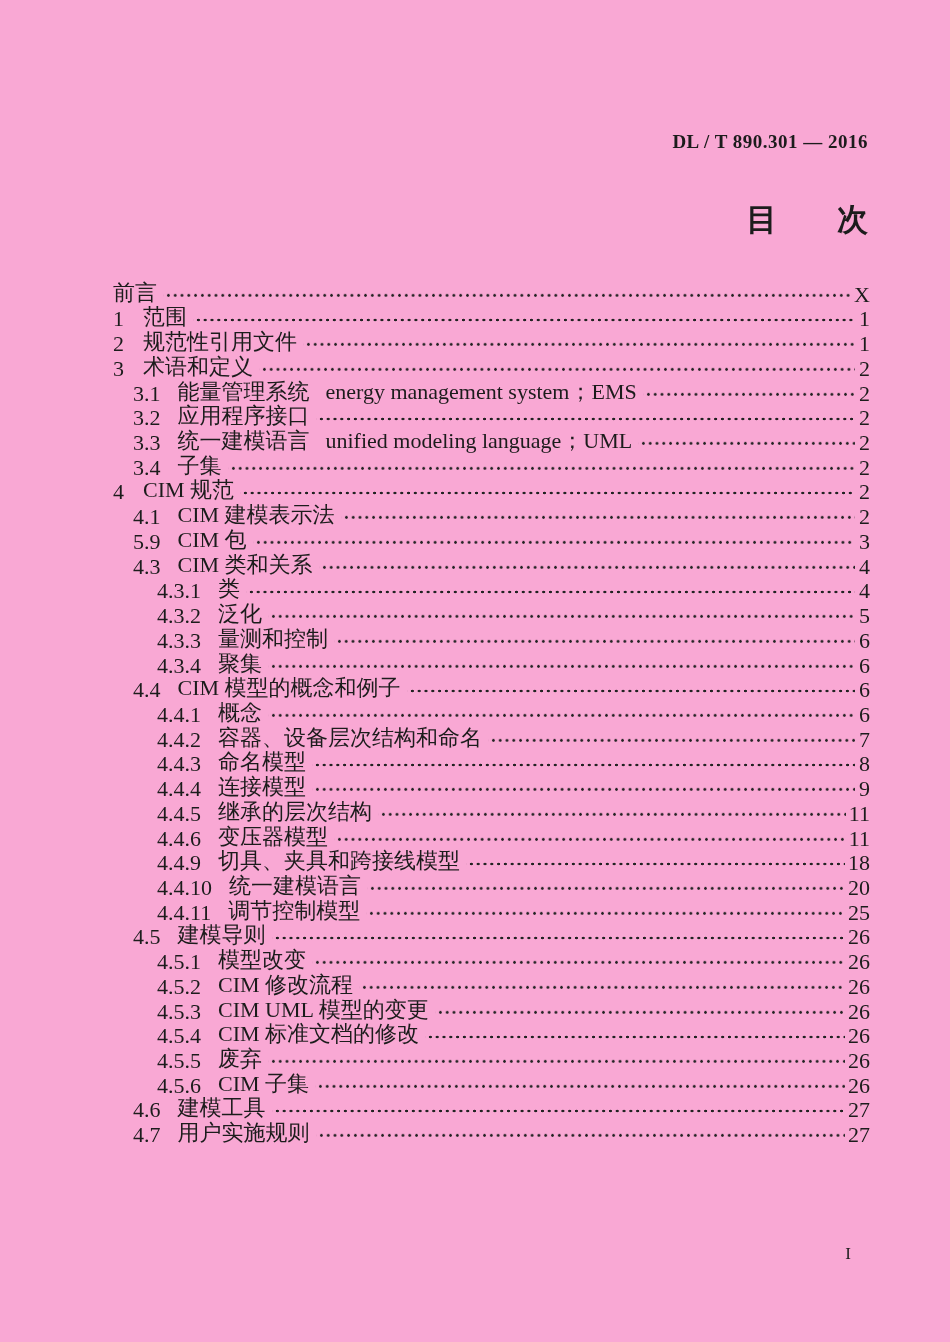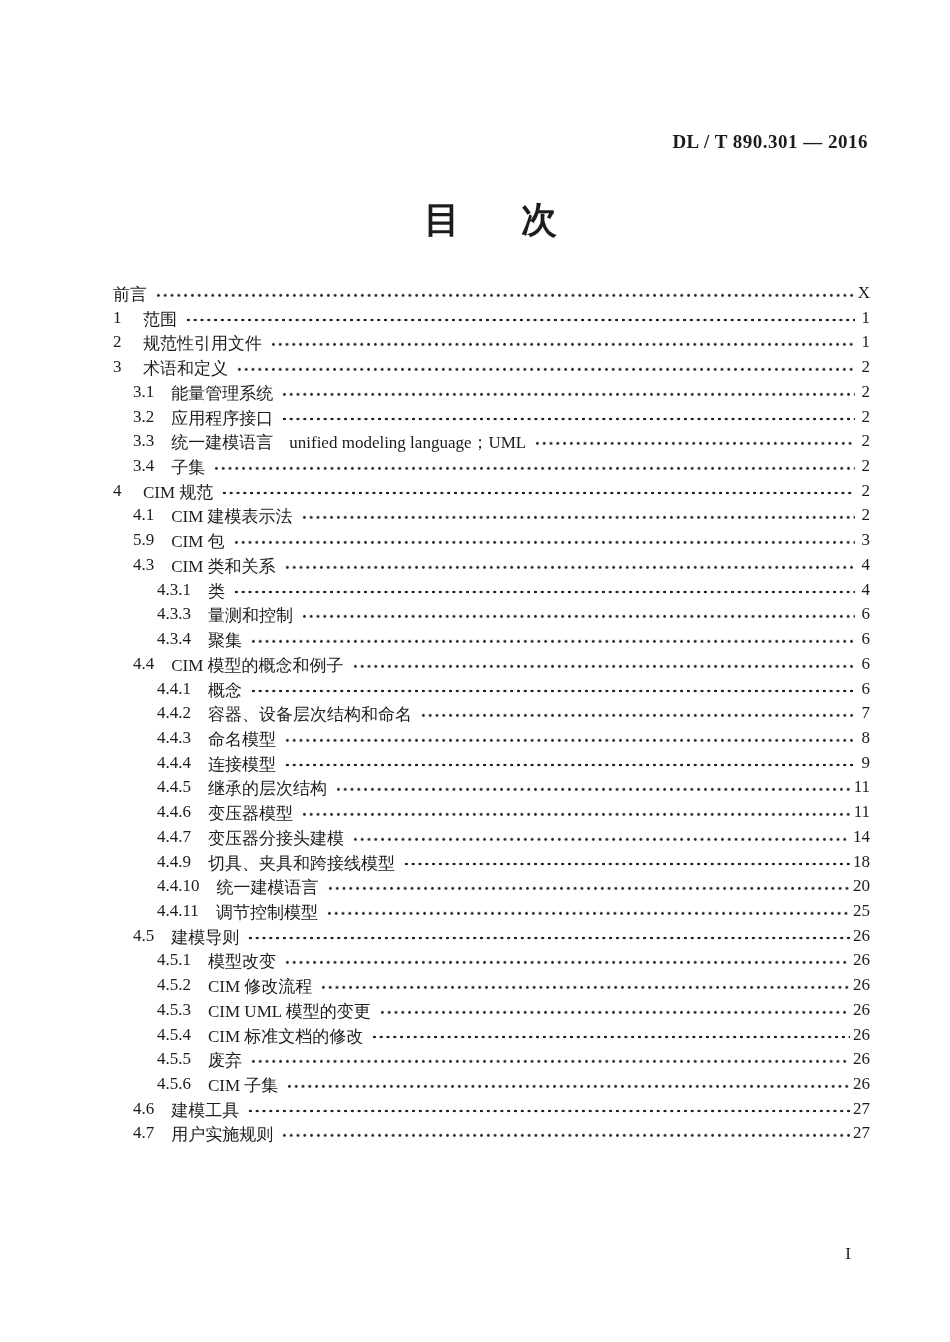--- a/index.html
+++ b/index.html
@@ -5,58 +5,58 @@
   html, body {
     margin: 0;
     padding: 0;
     background: #e8e8e6;
   }
   .page {
     position: relative;
     width: 950px;
     height: 1342px;
     margin: 0 auto;
-    background: #ffffff;
+    background: #f9a8d4;
     color: #1c1c1c;
     font-family: "Liberation Serif", "DejaVu Serif", serif;
     box-sizing: border-box;
     overflow: hidden;
   }
   .header {
     position: absolute;
     top: 131px;
     right: 82px;
     font-size: 19px;
     font-weight: bold;
     letter-spacing: 0.5px;
     white-space: nowrap;
   }
   .title {
     position: absolute;
     top: 200px;
     left: 113px;
     right: 82px;
     margin: 0;
-    text-align: center;
-    font-size: 36px;
+    text-align: right;
+    font-size: 31px;
     font-weight: bold;
     line-height: 40px;
   }
   .title .t1 { margin-right: 52px; }
   .toc {
     position: absolute;
     top: 283px;
     left: 113px;
     right: 80px;
   }
   .row {
     display: flex;
-    align-items: flex-start;
+    align-items: flex-end;
     height: 24.72px;
-    font-size: 17px;
+    font-size: 22px;
     white-space: nowrap;
   }
   .row.lvl1 { padding-left: 20px; }
   .row.lvl2 { padding-left: 44px; }
   .num { margin-right: 17px; }
   .num:empty { display: none; }
   .lvl0 .num { min-width: 13px; }
   .en { margin-left: 16px; }
   .en:empty { display: none; }
   .dots {
@@ -118,20 +118,21 @@
       <div class="row lvl0">
     <span class="num">3</span>
     <span class="label">术语和定义</span>
 
     <span class="dots"></span>
     <span class="pg">2</span>
   </div>
       <div class="row lvl1">
     <span class="num">3.1</span>
     <span class="label">能量管理系统</span>
+    <span class="en">energy management system；EMS</span>
     <span class="dots"></span>
     <span class="pg">2</span>
   </div>
       <div class="row lvl1">
     <span class="num">3.2</span>
     <span class="label">应用程序接口</span>
     <span class="dots"></span>
     <span class="pg">2</span>
   </div>
       <div class="row lvl1">
@@ -177,20 +178,27 @@
     <span class="pg">4</span>
   </div>
       <div class="row lvl2">
     <span class="num">4.3.1</span>
     <span class="label">类</span>
 
     <span class="dots"></span>
     <span class="pg">4</span>
   </div>
       <div class="row lvl2">
+    <span class="num">4.3.2</span>
+    <span class="label">泛化</span>
+
+    <span class="dots"></span>
+    <span class="pg">5</span>
+  </div>
+      <div class="row lvl2">
     <span class="num">4.3.3</span>
     <span class="label">量测和控制</span>
 
     <span class="dots"></span>
     <span class="pg">6</span>
   </div>
       <div class="row lvl2">
     <span class="num">4.3.4</span>
     <span class="label">聚集</span>
 
@@ -240,27 +248,20 @@
     <span class="pg">11</span>
   </div>
       <div class="row lvl2">
     <span class="num">4.4.6</span>
     <span class="label">变压器模型</span>
 
     <span class="dots"></span>
     <span class="pg">11</span>
   </div>
       <div class="row lvl2">
-    <span class="num">4.4.7</span>
-    <span class="label">变压器分接头建模</span>
-
-    <span class="dots"></span>
-    <span class="pg">14</span>
-  </div>
-      <div class="row lvl2">
     <span class="num">4.4.9</span>
     <span class="label">切具、夹具和跨接线模型</span>
 
     <span class="dots"></span>
     <span class="pg">18</span>
   </div>
       <div class="row lvl2">
     <span class="num">4.4.10</span>
     <span class="label">统一建模语言</span>
 

